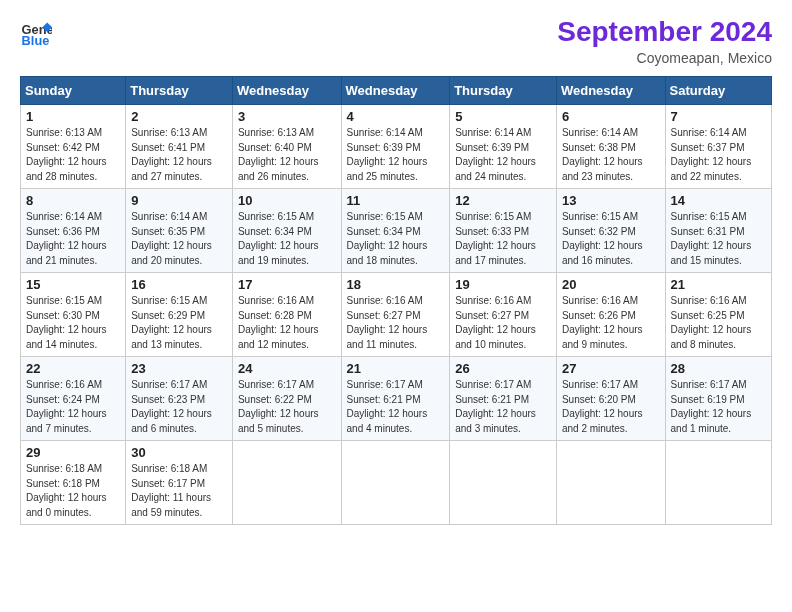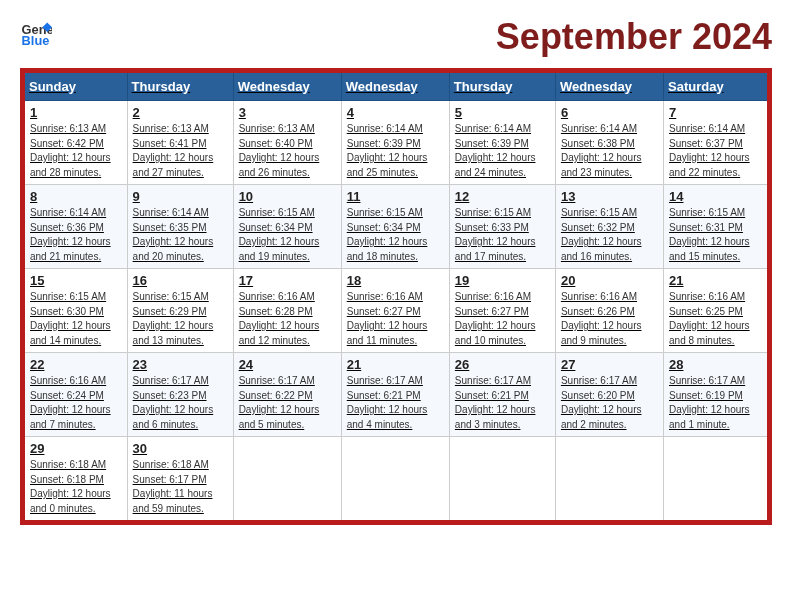--- a/index.html
+++ b/index.html
@@ -26,34 +26,33 @@
       gap: 4px;
     }
     .logo-icon {
       width: 32px;
       height: 32px;
     }
     .title-block {
       text-align: right;
     }
     .month-year {
-      font-size: 36px;
+      font-size: 28px;
       font-weight: bold;
-      color: #7f1d1d;
+      color: #6d28d9;
     }
     .location {
       font-size: 14px;
       color: #555;
       margin-top: 2px;
     }
     .calendar {
       width: 100%;
       border-collapse: collapse;
-      border: 5px solid #b91c1c;
-      text-decoration: underline;
+      border: 1px solid #b91c1c;
     }
     .calendar th {
       background: #2a6099;
       color: #fff;
       font-size: 13px;
       font-weight: bold;
       padding: 6px 4px;
       text-align: left;
       border: 1px solid #1d4f80;
     }
@@ -93,20 +92,21 @@
   <div class="header-row">
     <div class="logo">
       <svg class="logo-icon" viewBox="0 0 40 40">
         <text x="2" y="22" font-size="16" font-weight="bold" fill="#333">General</text>
         <text x="2" y="36" font-size="16" font-weight="bold" fill="#1a73e8">Blue</text>
         <polygon points="34,8 40,14 34,20 28,14" fill="#1a73e8"></polygon>
       </svg>
     </div>
     <div class="title-block">
       <div class="month-year">September 2024</div>
+      <div class="location">Coyomeapan, Mexico</div>
     </div>
   </div>
 
   <table class="calendar">
     <thead>
       <tr>
         <th>Sunday</th>
         <th>Thursday</th>
         <th>Wednesday</th>
         <th>Wednesday</th>

